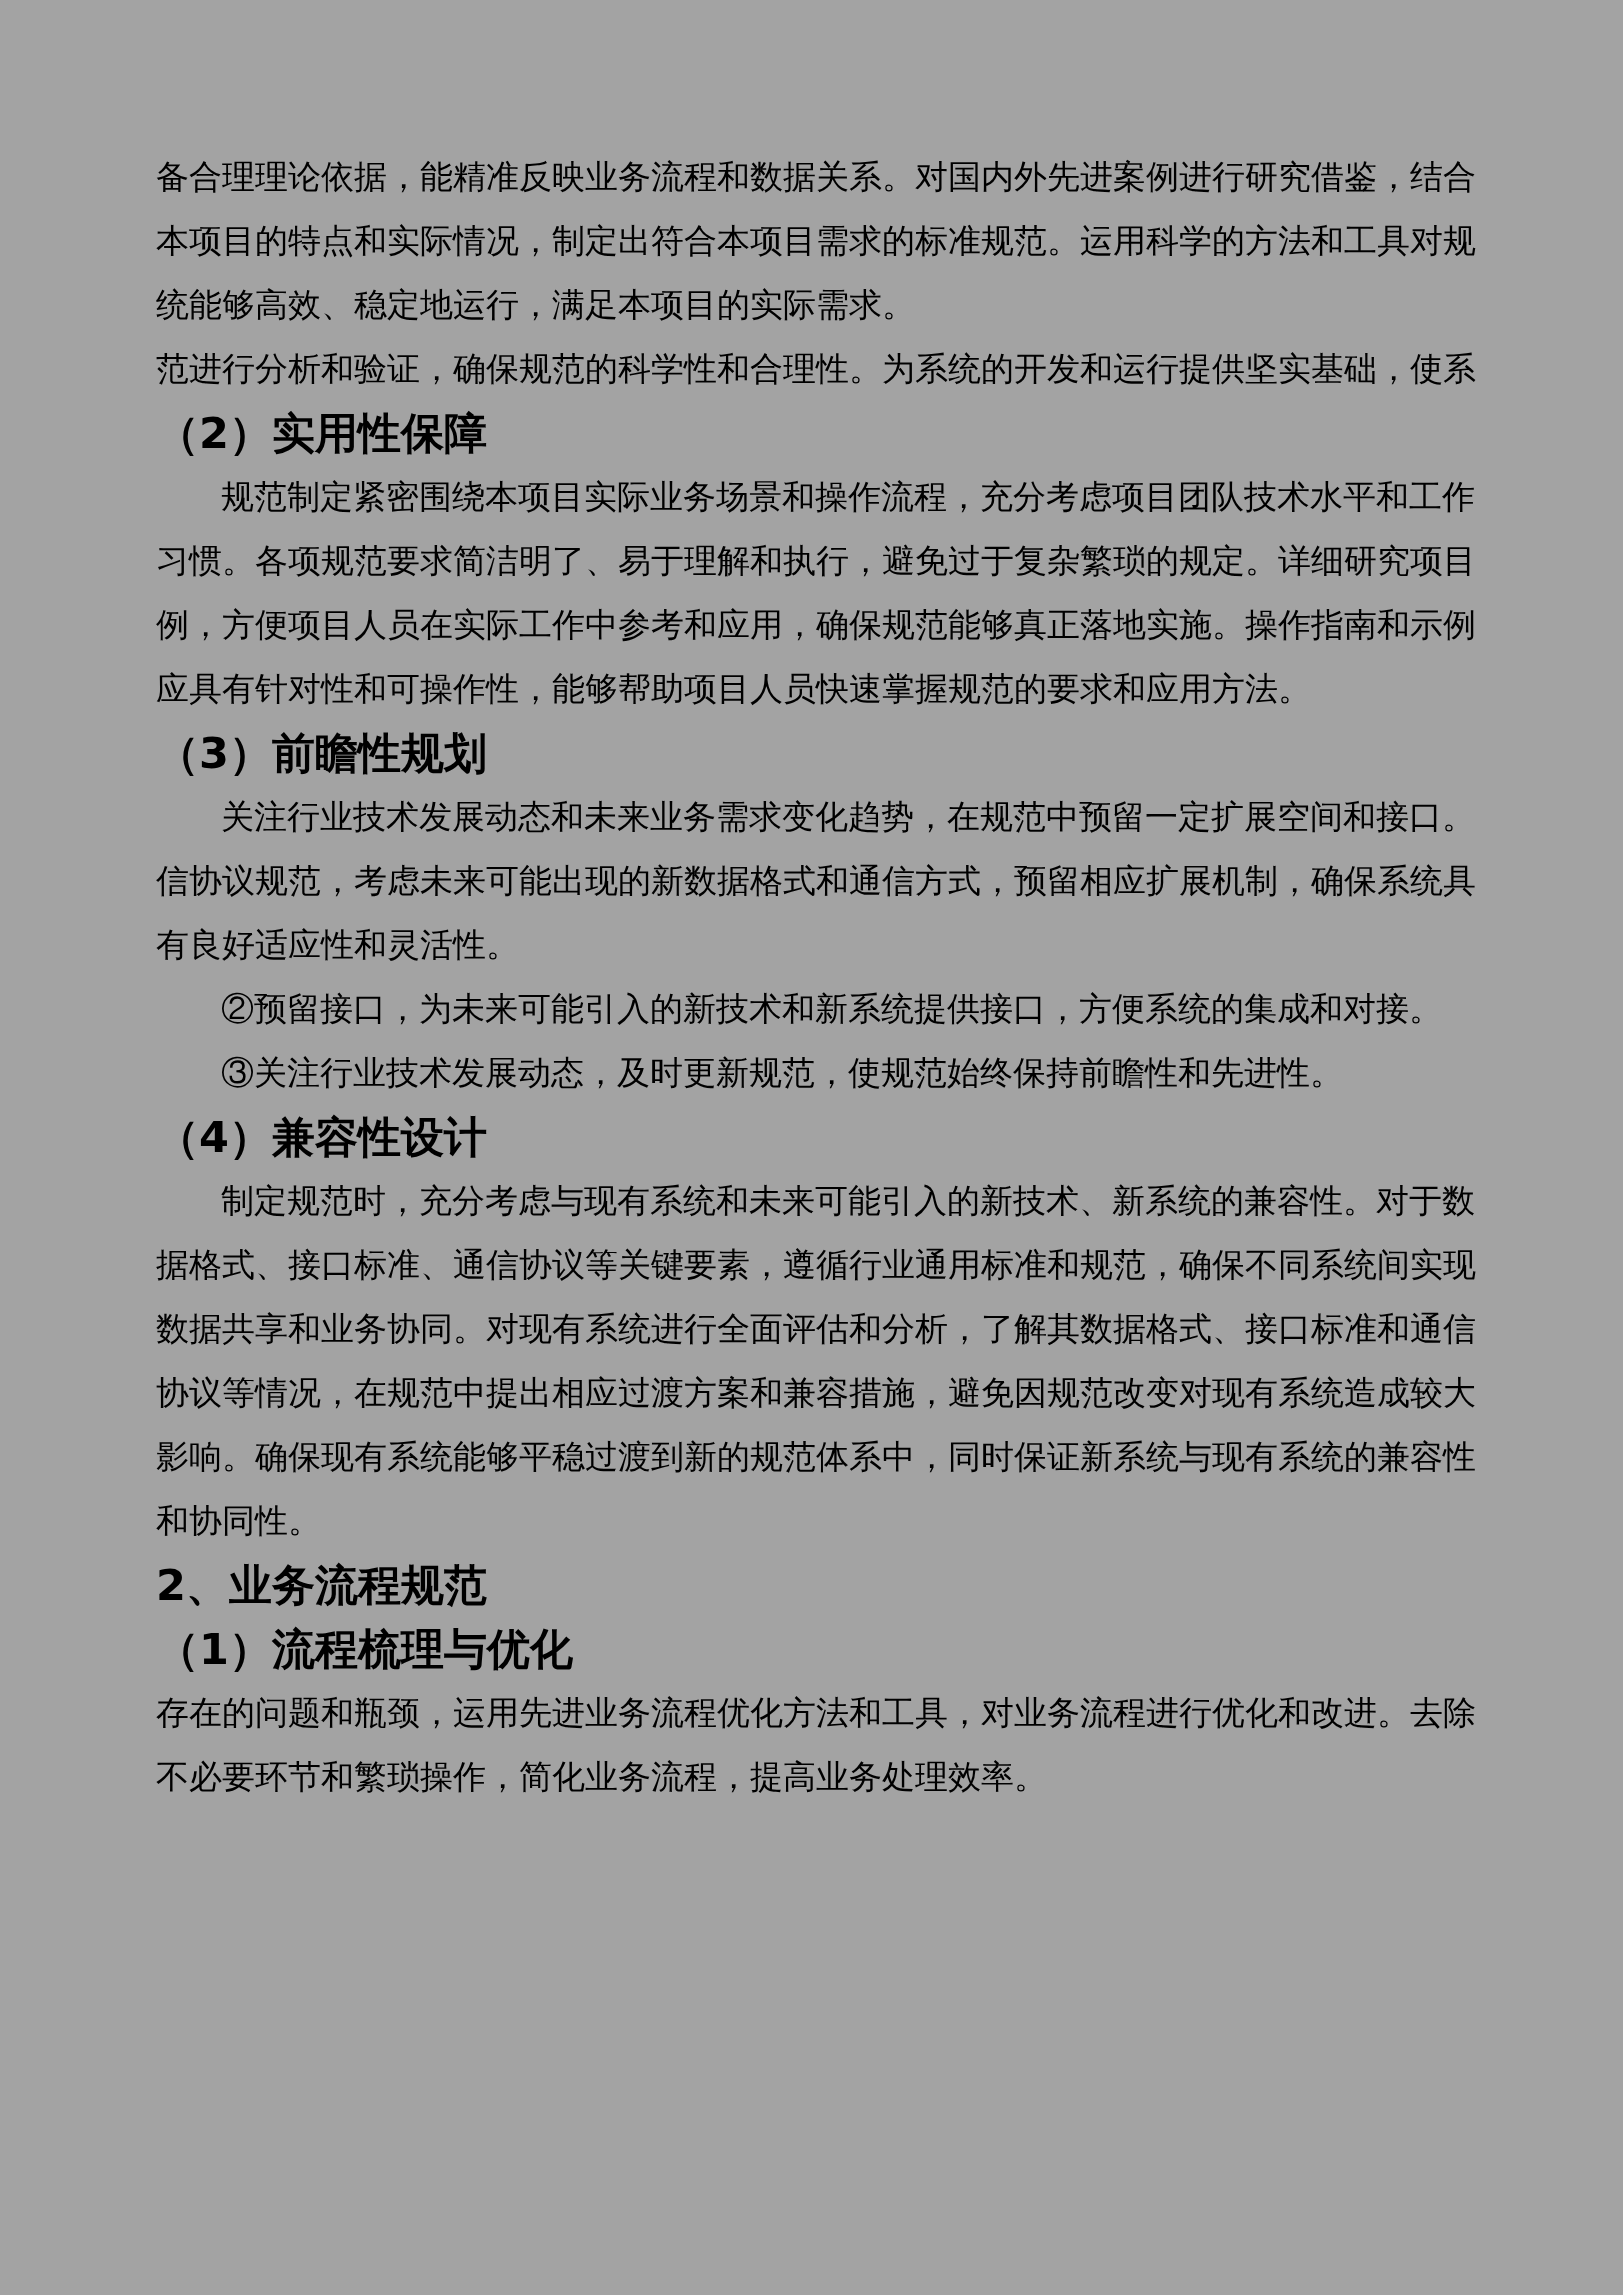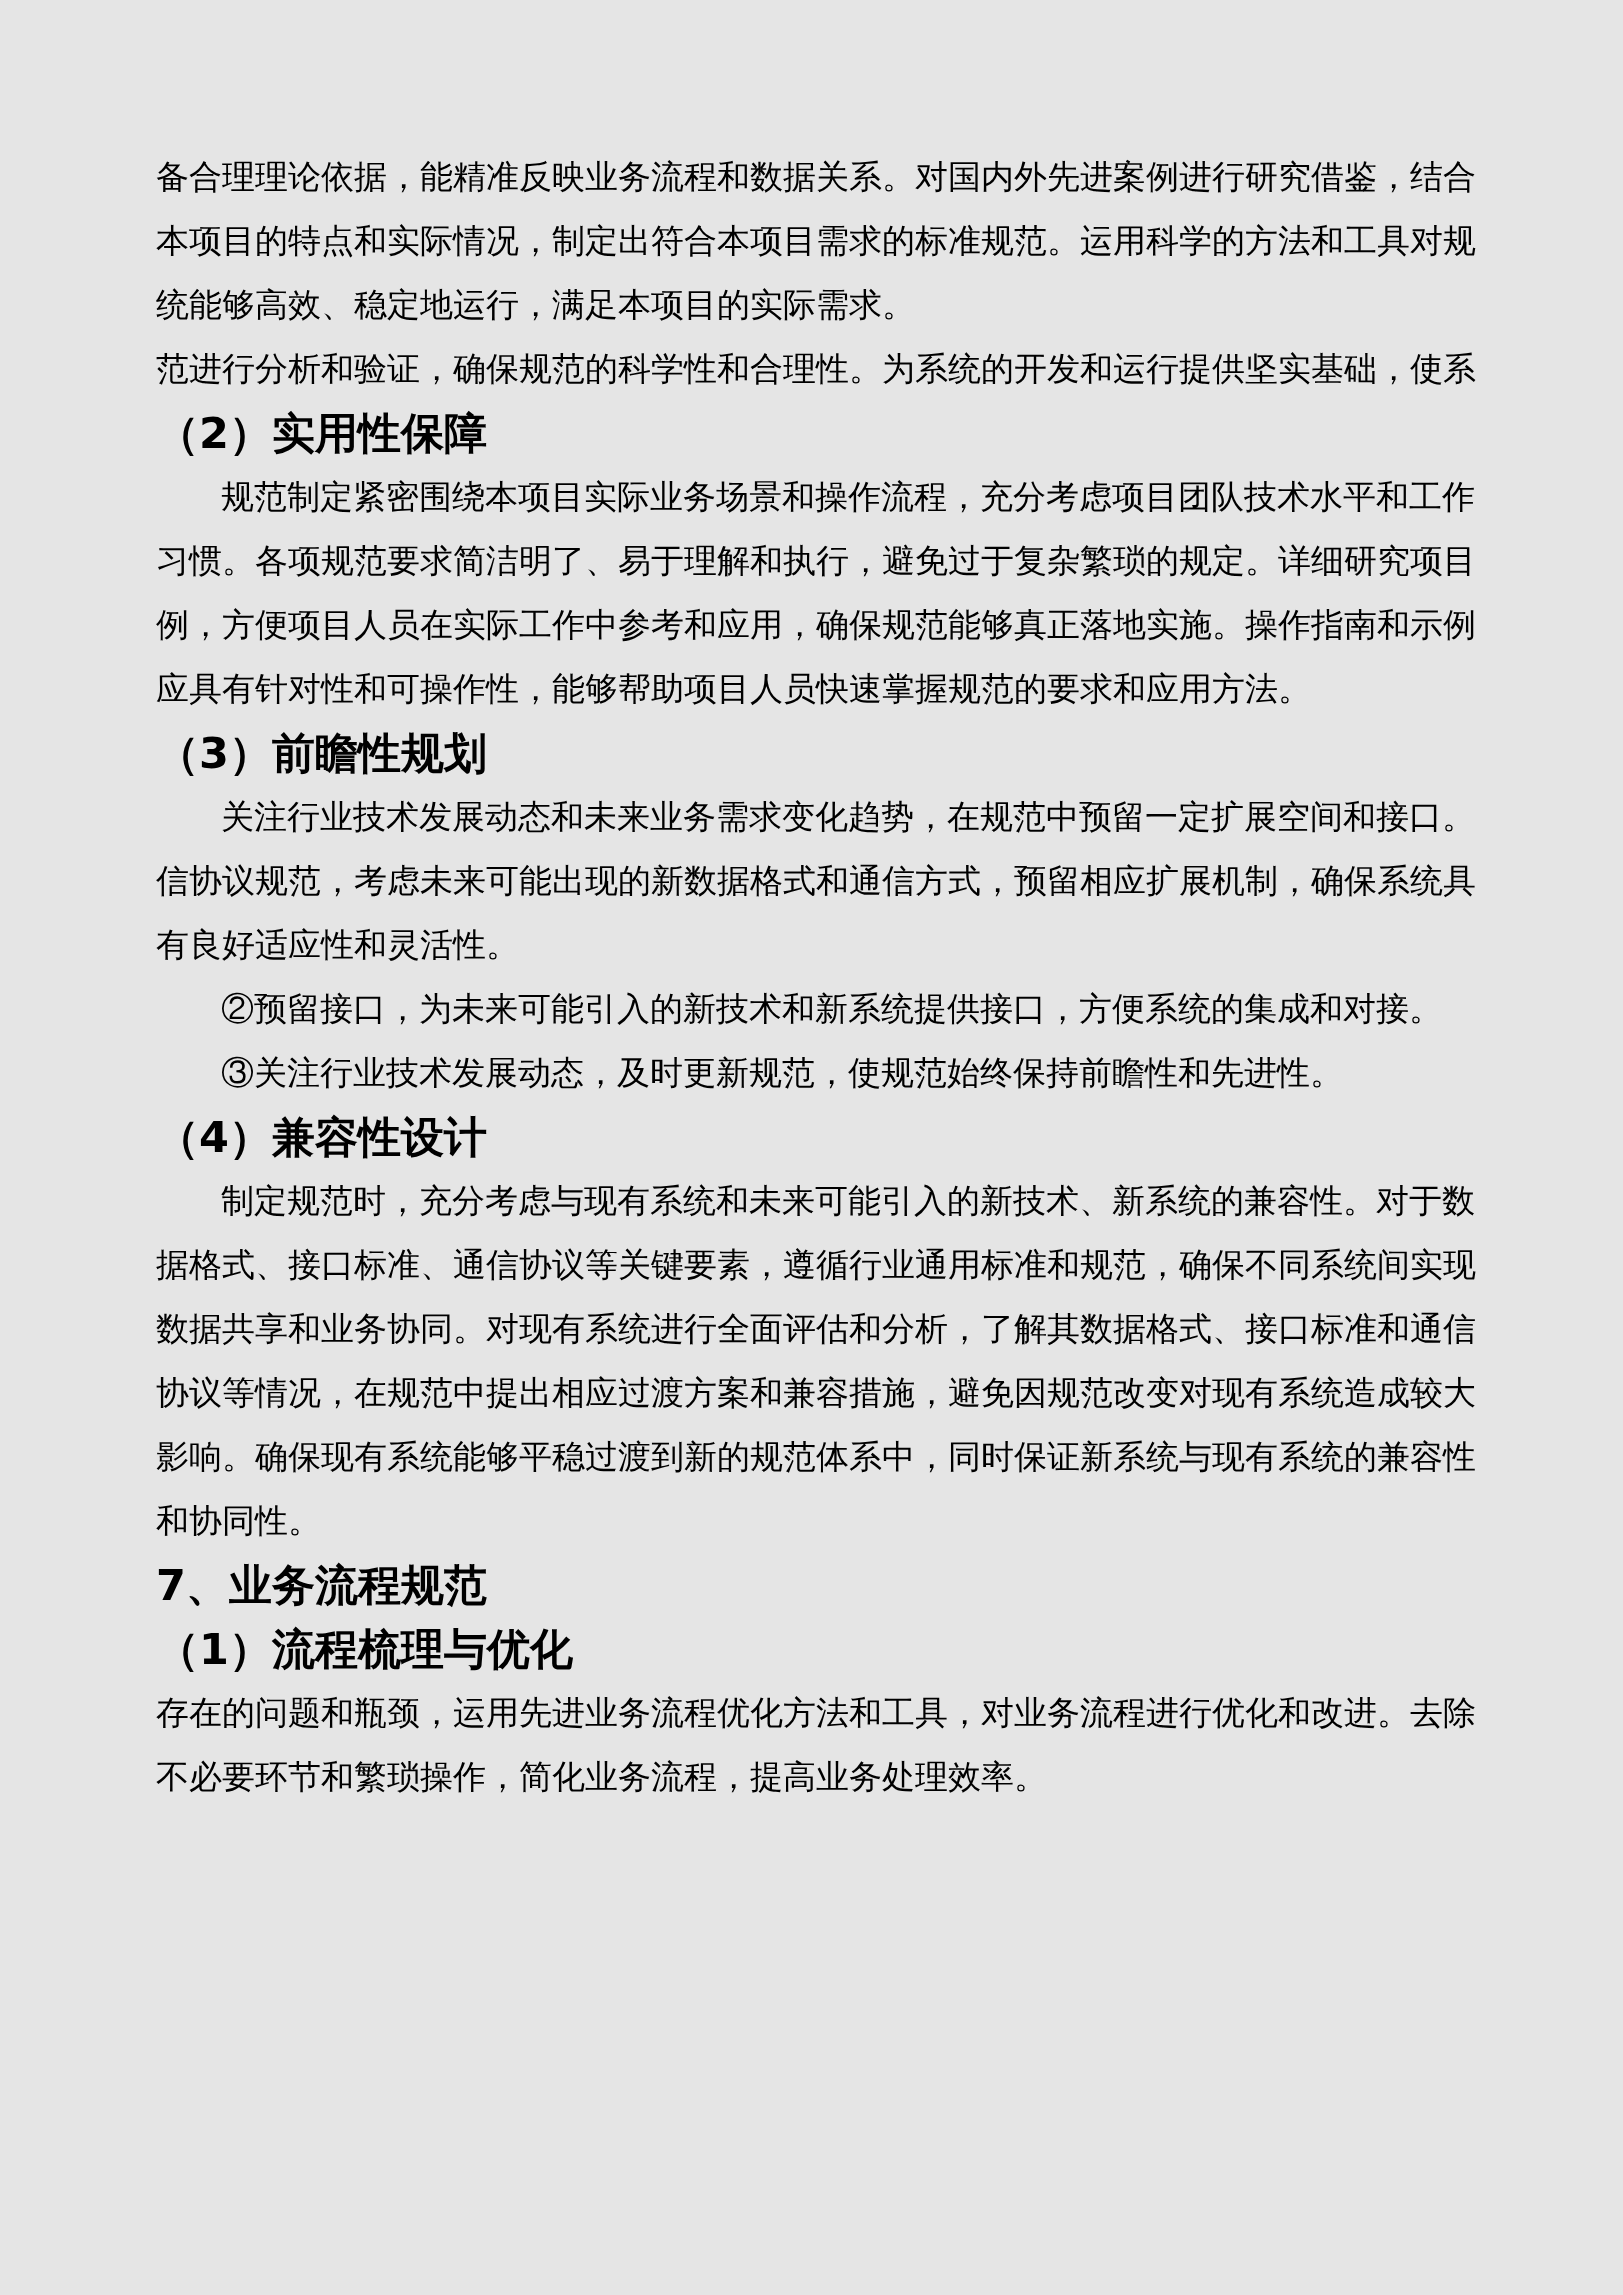--- a/index.html
+++ b/index.html
@@ -12,21 +12,21 @@
     height: 2295px;
     position: relative;
     overflow: hidden;
   }
   .page {
     position: absolute;
     left: 0;
     top: 0;
     width: 1623px;
     height: 2295px;
-    background: #e5e5e5;
+    background: #a3a3a3;
   }
   .content {
     position: absolute;
     left: 156px;
     top: 145px;
     width: 1310px;
     color: #000000;
     font-family: "DejaVu Serif", "Liberation Serif", serif;
     font-size: 33px;
   }
@@ -101,21 +101,21 @@
 
     <div>
       <span class="line indent">制定规范时，充分考虑与现有系统和未来可能引入的新技术、新系统的兼容性。对于数</span>
       <span class="line">据格式、接口标准、通信协议等关键要素，遵循行业通用标准和规范，确保不同系统间实现</span>
       <span class="line">数据共享和业务协同。对现有系统进行全面评估和分析，了解其数据格式、接口标准和通信</span>
       <span class="line">协议等情况，在规范中提出相应过渡方案和兼容措施，避免因规范改变对现有系统造成较大</span>
       <span class="line">影响。确保现有系统能够平稳过渡到新的规范体系中，同时保证新系统与现有系统的兼容性</span>
       <span class="line last">和协同性。</span>
     </div>
 
-    <div class="heading">7、业务流程规范</div>
+    <div class="heading">2、业务流程规范</div>
 
     <div class="heading sub">（1）流程梳理与优化</div>
 
     <div>
       <span class="line">存在的问题和瓶颈，运用先进业务流程优化方法和工具，对业务流程进行优化和改进。去除</span>
       <span class="line last">不必要环节和繁琐操作，简化业务流程，提高业务处理效率。</span>
     </div>
 
   </div>
 </div>

